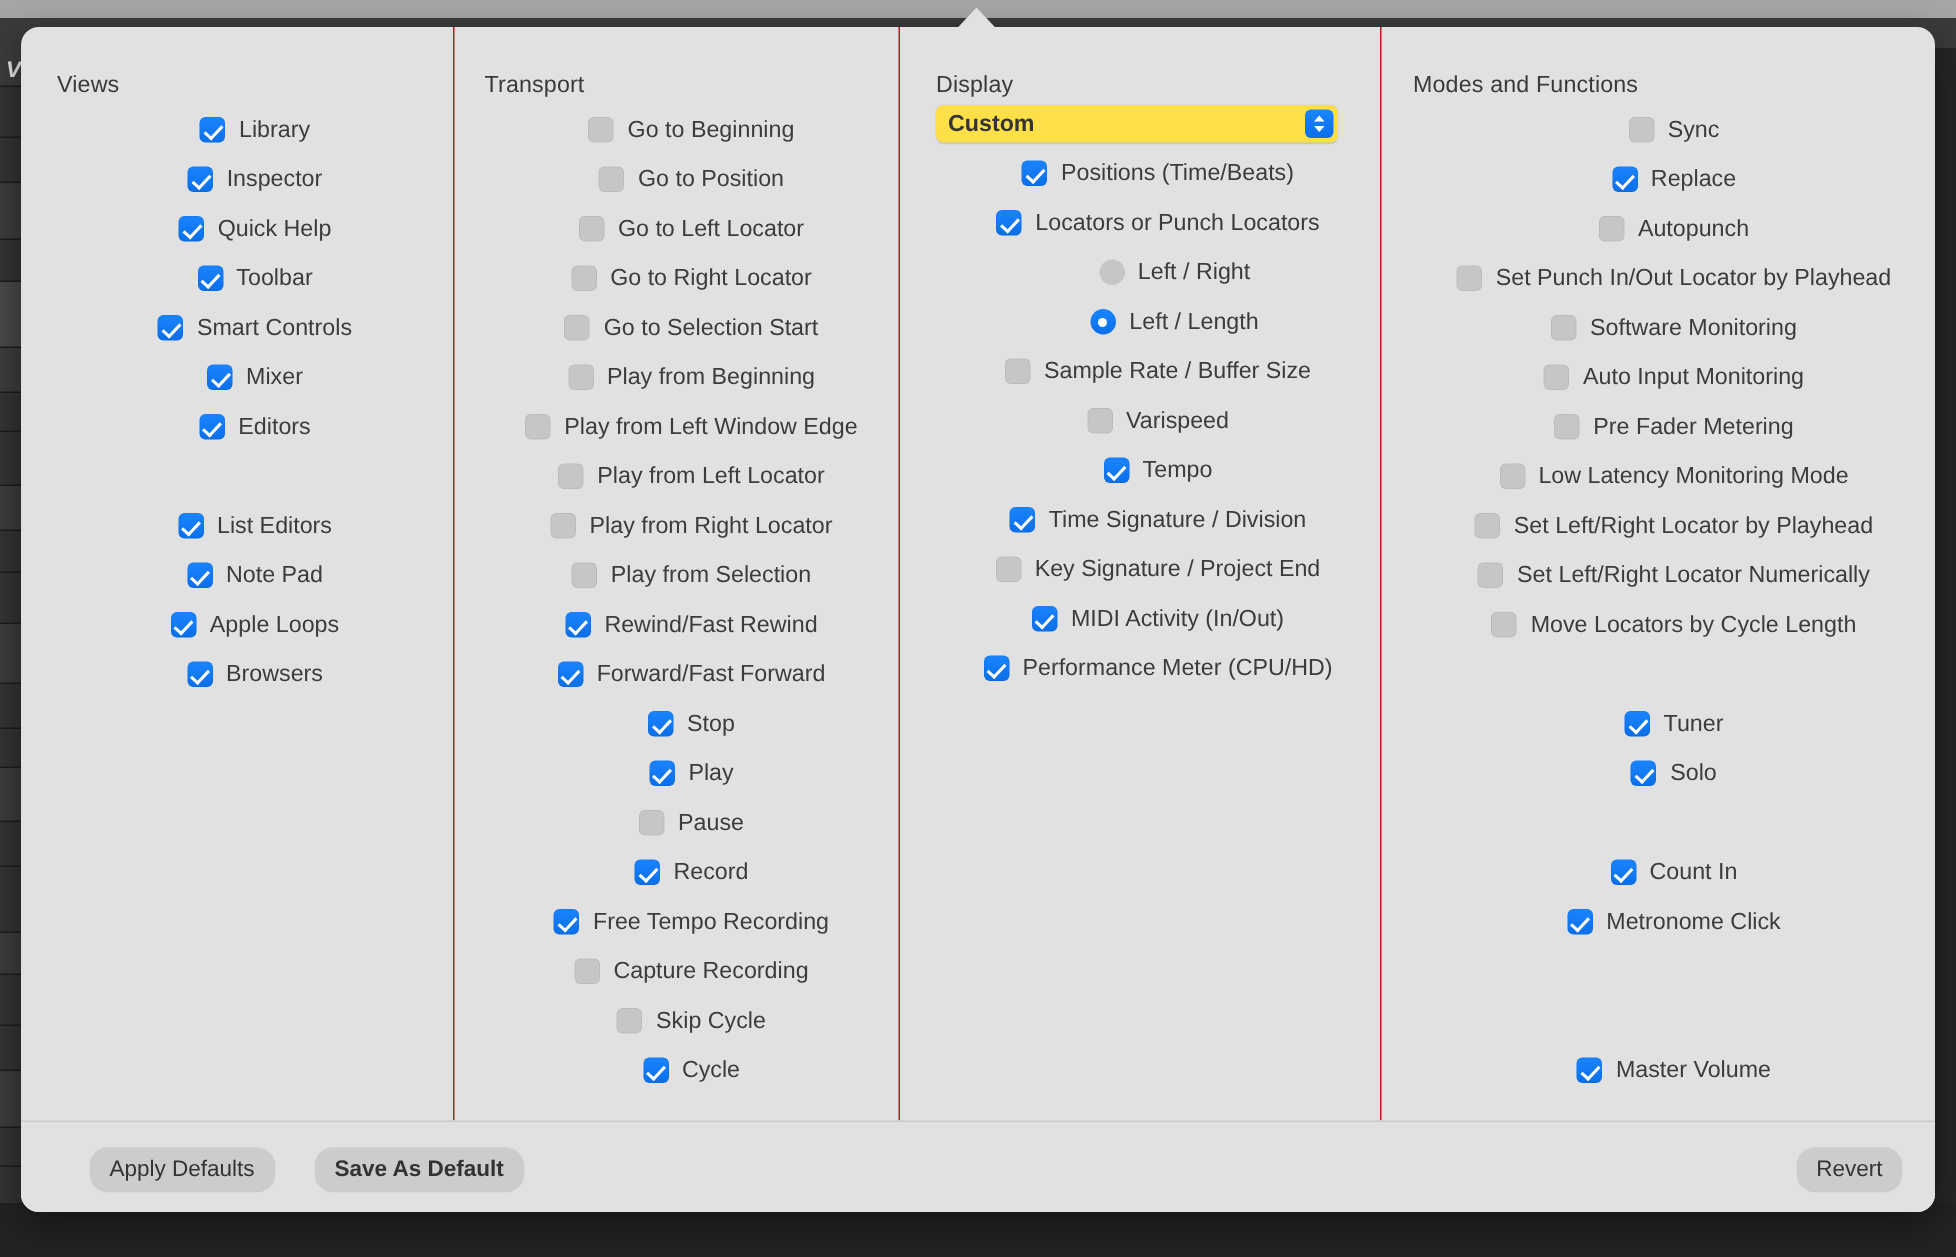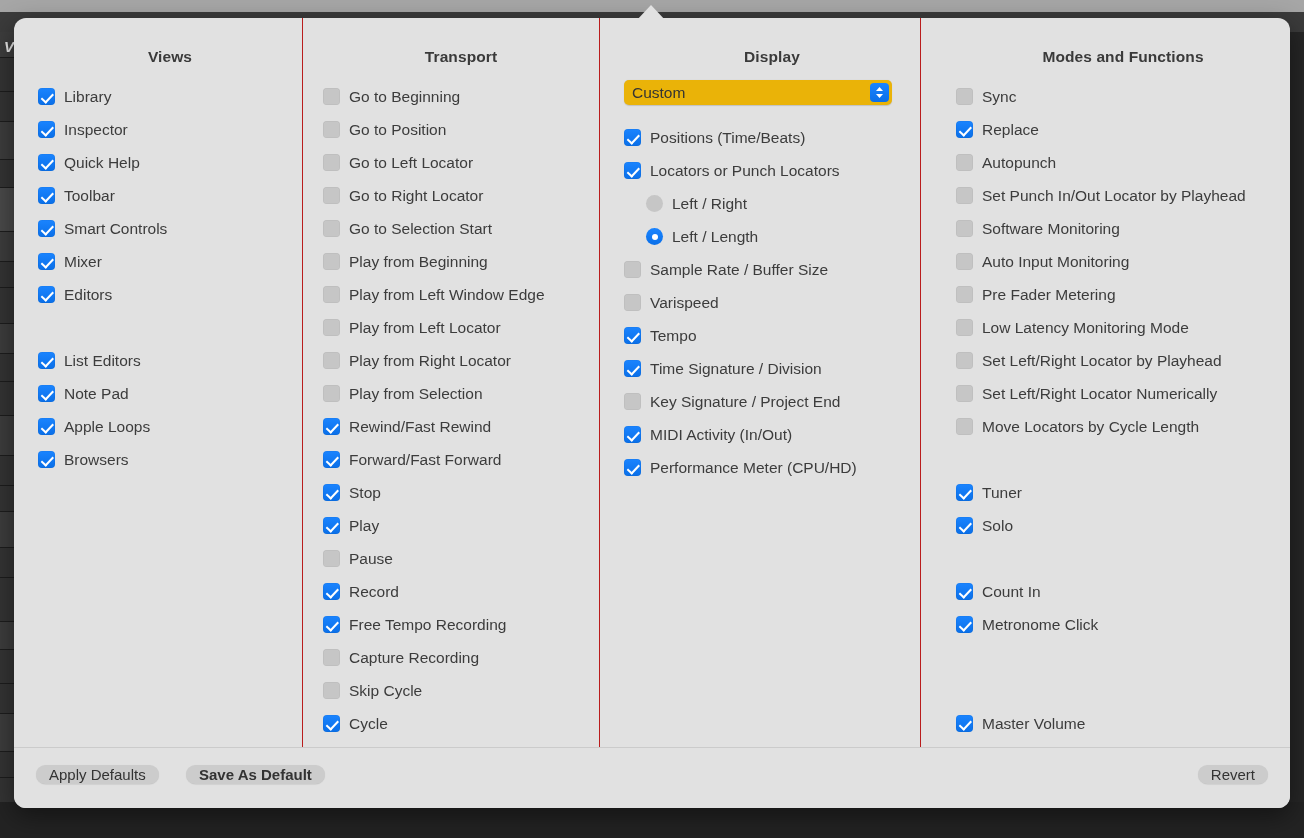--- a/index.html
+++ b/index.html
@@ -79,36 +79,36 @@
   }
   .col {
     position: relative;
     padding: 30px 0 0 0;
     height: 729px;
   }
   .col + .col { border-left: 1px solid #b91c1c; }
   .col-views     { width: 288px; padding-left: 24px; }
   .col-transport { width: 297px; padding-left: 20px; }
   .col-display   { width: 321px; padding-left: 24px; }
-  .col-modes     { width: 370px; padding-left: 35px; }
+  .col-modes     { width: 370px; padding-left: 21px; }
 
   .col-title {
     font-size: 15.5px;
-    font-weight: 700;
+    font-weight: 400;
     color: #3a3a3a;
-    margin-bottom: 14px;
+    margin-bottom: 4px;
     letter-spacing: .1px;
-    text-align: center;
   }
 
   
   .row {
     display: flex;
     align-items: center;
     height: 33px;
+    justify-content: center;
   }
   .row.indent { padding-left: 22px; }
   .row-label {
     font-size: 15.5px;
     color: #3c3c3c;
     white-space: nowrap;
   }
   .spacer-sm { height: 33px; }
   .spacer-md { height: 66px; }
 
@@ -154,27 +154,28 @@
     left: 5.5px; top: 5.5px;
     width: 6px; height: 6px;
     border-radius: 50%;
     background: #fff;
   }
 
   
   .popup {
     width: 268px;
     height: 25px;
-    background: #eab308;
+    background: #fde047;
     border-radius: 5px;
     display: flex;
     align-items: center;
     position: relative;
-    margin-bottom: 16px;
+    margin-bottom: 4px;
     box-shadow: 0 .5px 1px rgba(0,0,0,.14);
+    font-weight: bold;
   }
   .popup-value {
     font-size: 15.5px;
     color: #343434;
     padding-left: 8px;
   }
   .popup-stepper {
     position: absolute;
     right: 3px; top: 3px;
     width: 19px; height: 19px;
@@ -189,33 +190,34 @@
   
   .footer {
     position: absolute;
     left: 0; right: 0; top: 729px;
     height: 61px;
     border-top: 1px solid #cbcbcb;
     background: #e1e1e1;
   }
   .btn {
     position: absolute;
-    height: 19px;
+    height: 29px;
     border-radius: 12px;
     background: #cccccc;
     color: #333;
     font-size: 15px;
     font-family: "Liberation Sans", sans-serif;
     display: flex;
     align-items: center;
     justify-content: center;
     padding: 0 13px;
     border: none;
     box-shadow: 0 .5px 1px rgba(0,0,0,.13);
     white-space: nowrap;
+    margin-left: 24px;
   }
   #btn-apply  { left: 22px;  top: 17px; }
   #btn-save   { left: 172px; top: 17px; font-weight: bold; }
   #btn-revert { right: 22px; top: 17px; }
 </style>
 </head>
 <body>
 
 <div id="backdrop">
   <div class="titlebar"></div>

